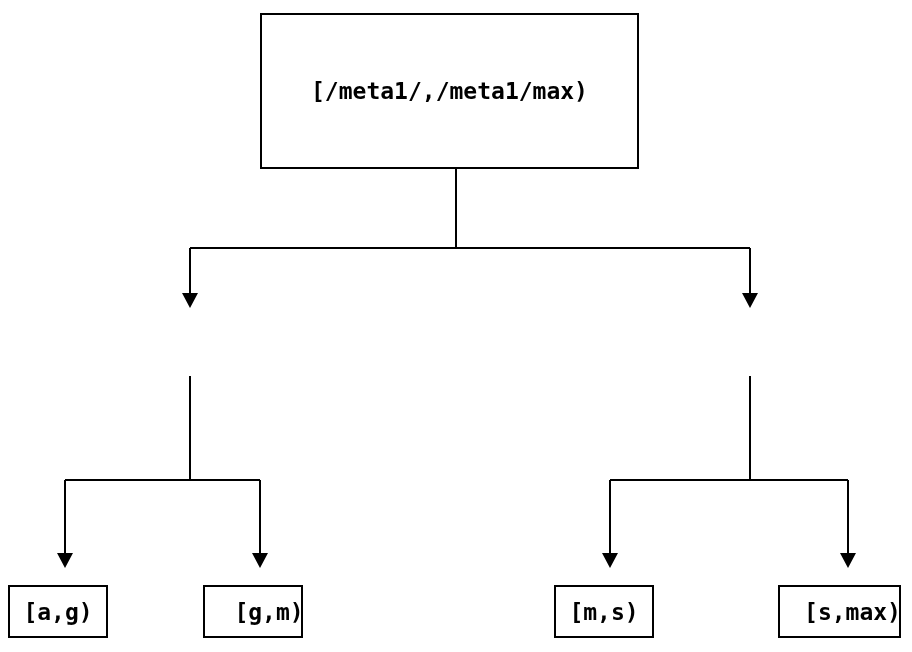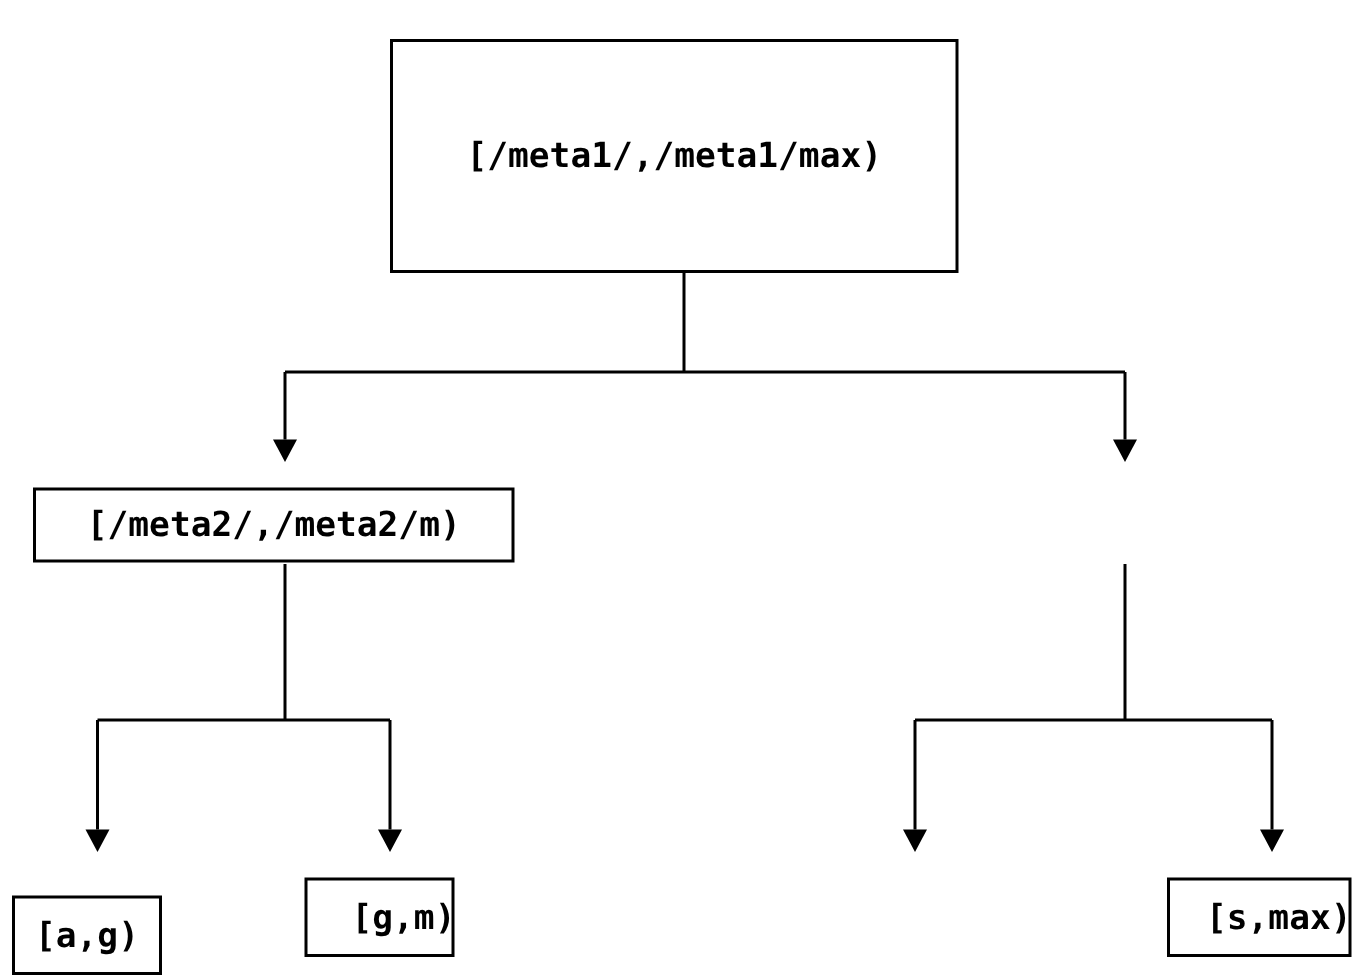--- a/index.html
+++ b/index.html
@@ -37,24 +37,24 @@
     border: 2px solid #000000;
     background: #ffffff;
     display: flex;
     align-items: center;
     justify-content: center;
     font-size: 23px;
     font-weight: bold;
     color: #000000;
     white-space: nowrap;
   }
-  .node-root      { left: 260px; top: 13px;  width: 379px; height: 156px; margin-top: 13px; }
+  .node-root      { left: 260px; top: 13px;  width: 379px; height: 156px; }
   .node-left      { left: 22px;  top: 325px; width: 321px; height: 50px;  }
   .node-right     { left: 582px; top: 325px; width: 321px; height: 50px;  }
-  .node-leaf-ag   { left: 8px;   top: 585px; width: 100px; height: 53px; margin-top: 12px;  }
+  .node-leaf-ag   { left: 8px;   top: 585px; width: 100px; height: 53px;  }
   .node-leaf-gm   { left: 203px; top: 585px; width: 100px; height: 53px; padding-left: 32px;  }
   .node-leaf-ms   { left: 554px; top: 585px; width: 100px; height: 53px;  }
   .node-leaf-smax { left: 778px; top: 585px; width: 123px; height: 53px; padding-left: 26px;  }
 </style>
 </head>
 <body>
 
 <div class="canvas">
 
   <svg class="connectors" viewBox="0 0 912 652" xmlns="http://www.w3.org/2000/svg">
@@ -75,31 +75,31 @@
       <path class="edge-line" d="M750 376 V480 M610 480 H848 M610 480 V553 M848 480 V553"></path>
       <polygon class="arrowhead" points="602,553 618,553 610,568"></polygon>
       <polygon class="arrowhead" points="840,553 856,553 848,568"></polygon>
     </g>
   </svg>
 
   <div class="node node-root">
     <span>[/meta1/,/meta1/max)</span>
   </div>
 
-  <div class="node node-left">
-    <span>[/meta2/,/meta2/m)</span>
-  </div>
 
 
   <div class="node node-leaf-ag">
     <span>[a,g)</span>
   </div>
 
   <div class="node node-leaf-gm">
     <span>[g,m)</span>
   </div>
 
+  <div class="node node-leaf-ms">
+    <span>[m,s)</span>
+  </div>
 
   <div class="node node-leaf-smax">
     <span>[s,max)</span>
   </div>
 
 </div>
 
 </body></html>

